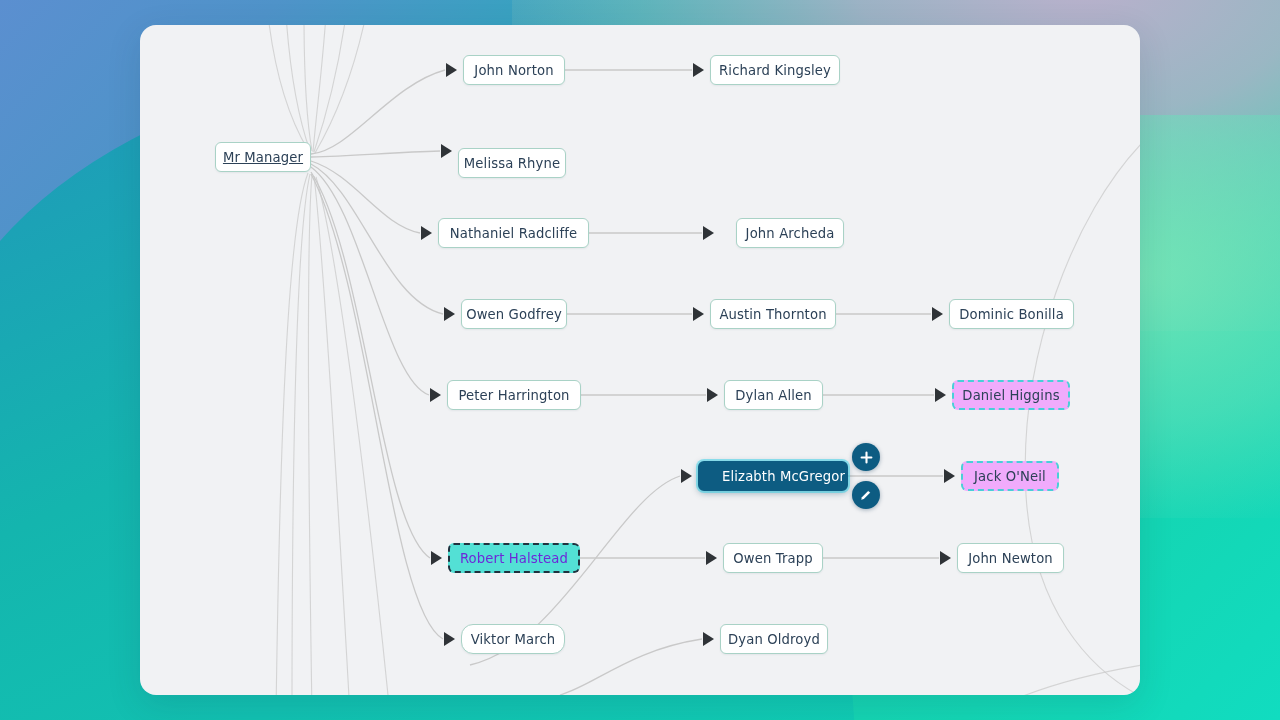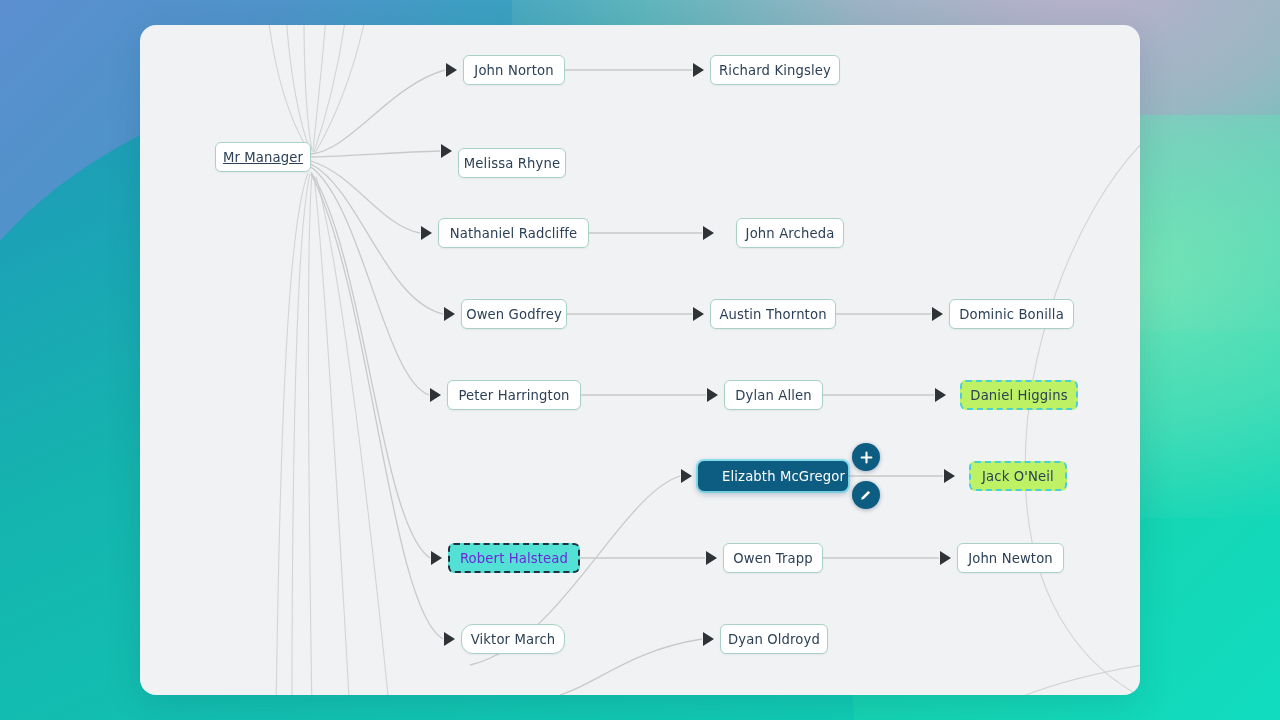--- a/index.html
+++ b/index.html
@@ -100,25 +100,24 @@
     letter-spacing: 0.01em;
     white-space: nowrap;
     border-radius: 6px;
     background: #ffffff;
     border: 1.3px solid #a9d2c6;
     color: #2c4157;
     box-shadow: 0 1px 2px rgba(40,70,90,0.07);
   }
 
   .node.state-dim-highlight {
-    background: #bef264;
+    background: #f0abfc;
     border: 2px dashed #49cfd8;
     color: #2c4157;
     box-shadow: none;
-    margin-left: 8px;
   }
 
   .node.state-strong-highlight {
     background: #53e0d5;
     border: 2px dashed #20323f;
     color: #6d28d9;
     box-shadow: none;
   }
 
   .node.state-selected {

